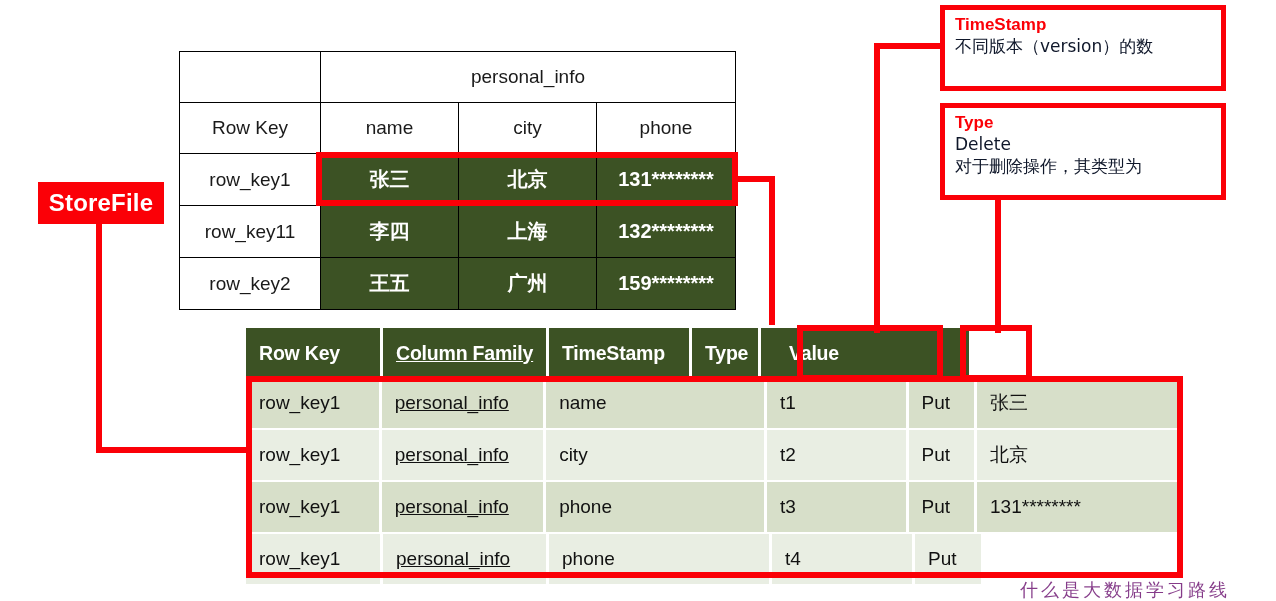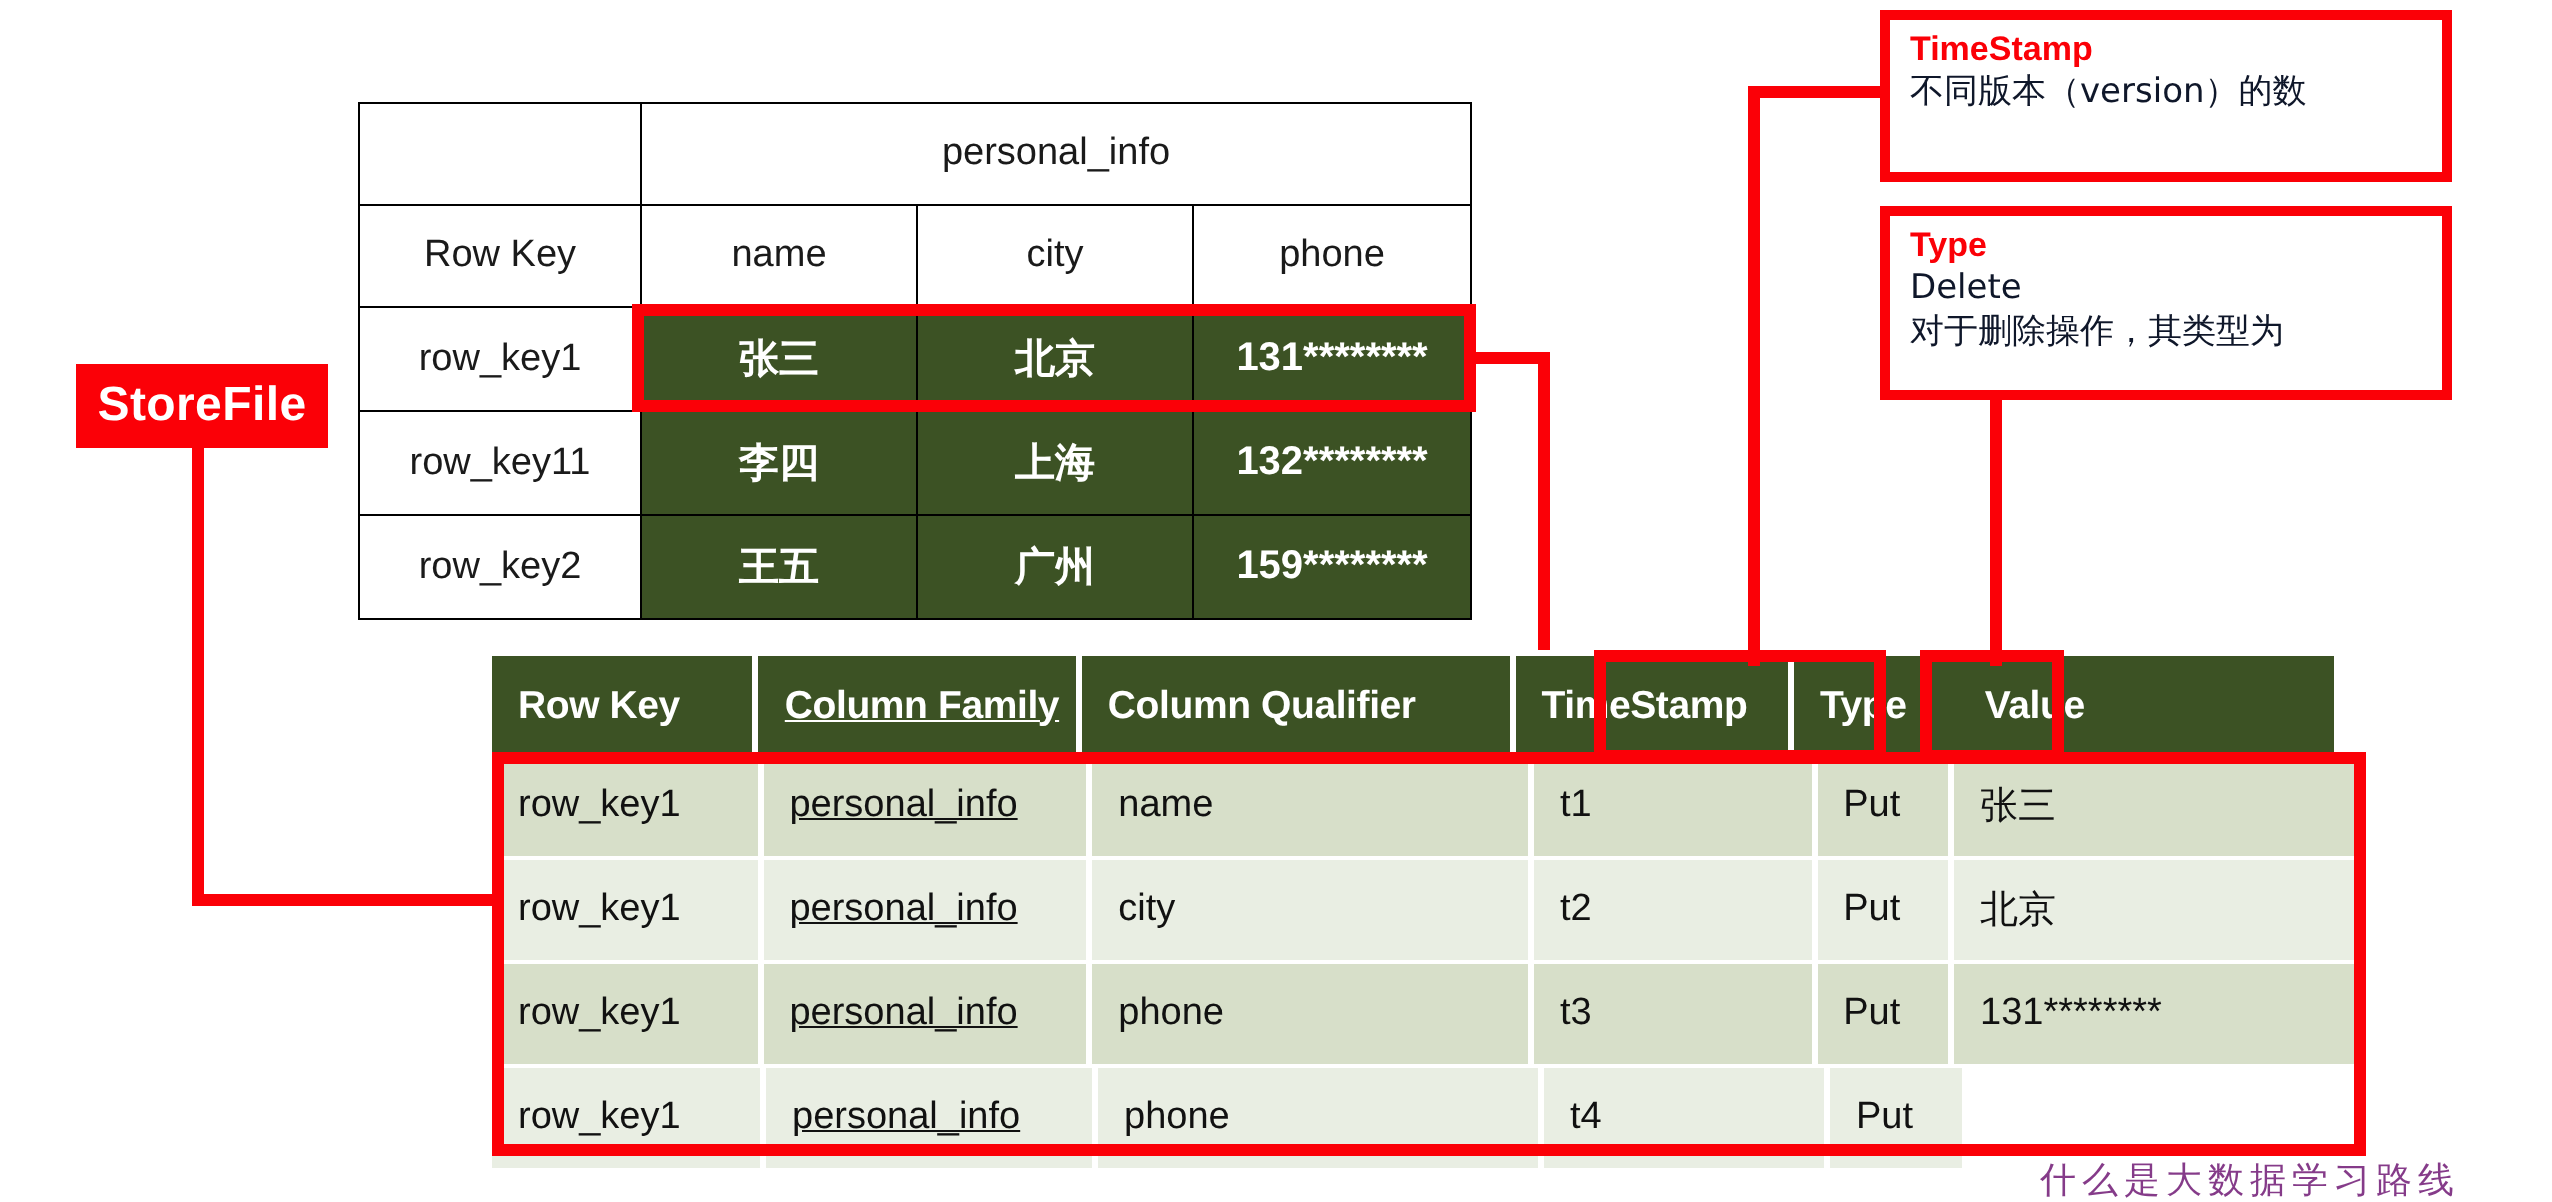--- a/index.html
+++ b/index.html
@@ -204,21 +204,20 @@
         <td class="rowkey data">广州</td>
         <td class="rowkey data">159********</td>
       </tr>
     </tbody>
   </table>
 
   <div id="bottom-table-wrap">
     <div class="bt-header">
       <div class="hc w-rk">Row Key</div>
       <div class="hc w-cf">Column Family</div>
-      <div class="hc w-cq">Column Qualifier</div>
       <div class="hc w-ts">TimeStamp</div>
       <div class="hc w-ty">Type</div>
       <div class="hc w-va">Value</div>
     </div>
     <div class="bt-body">
       <div class="bt-row dark">
         <div class="bc w-rk">row_key1</div>
         <div class="bc w-cf">personal_info</div>
         <div class="bc w-cq">name</div>
         <div class="bc w-ts">t1</div>

